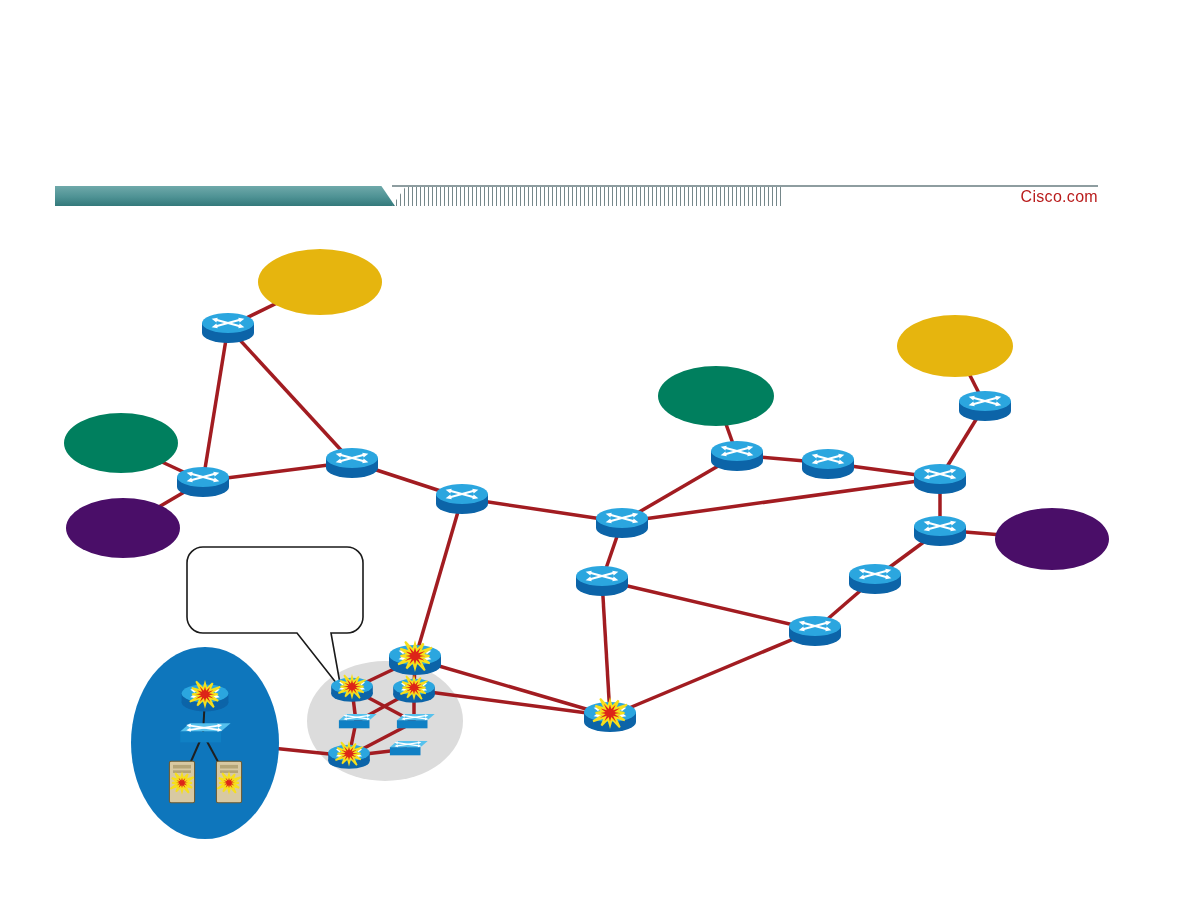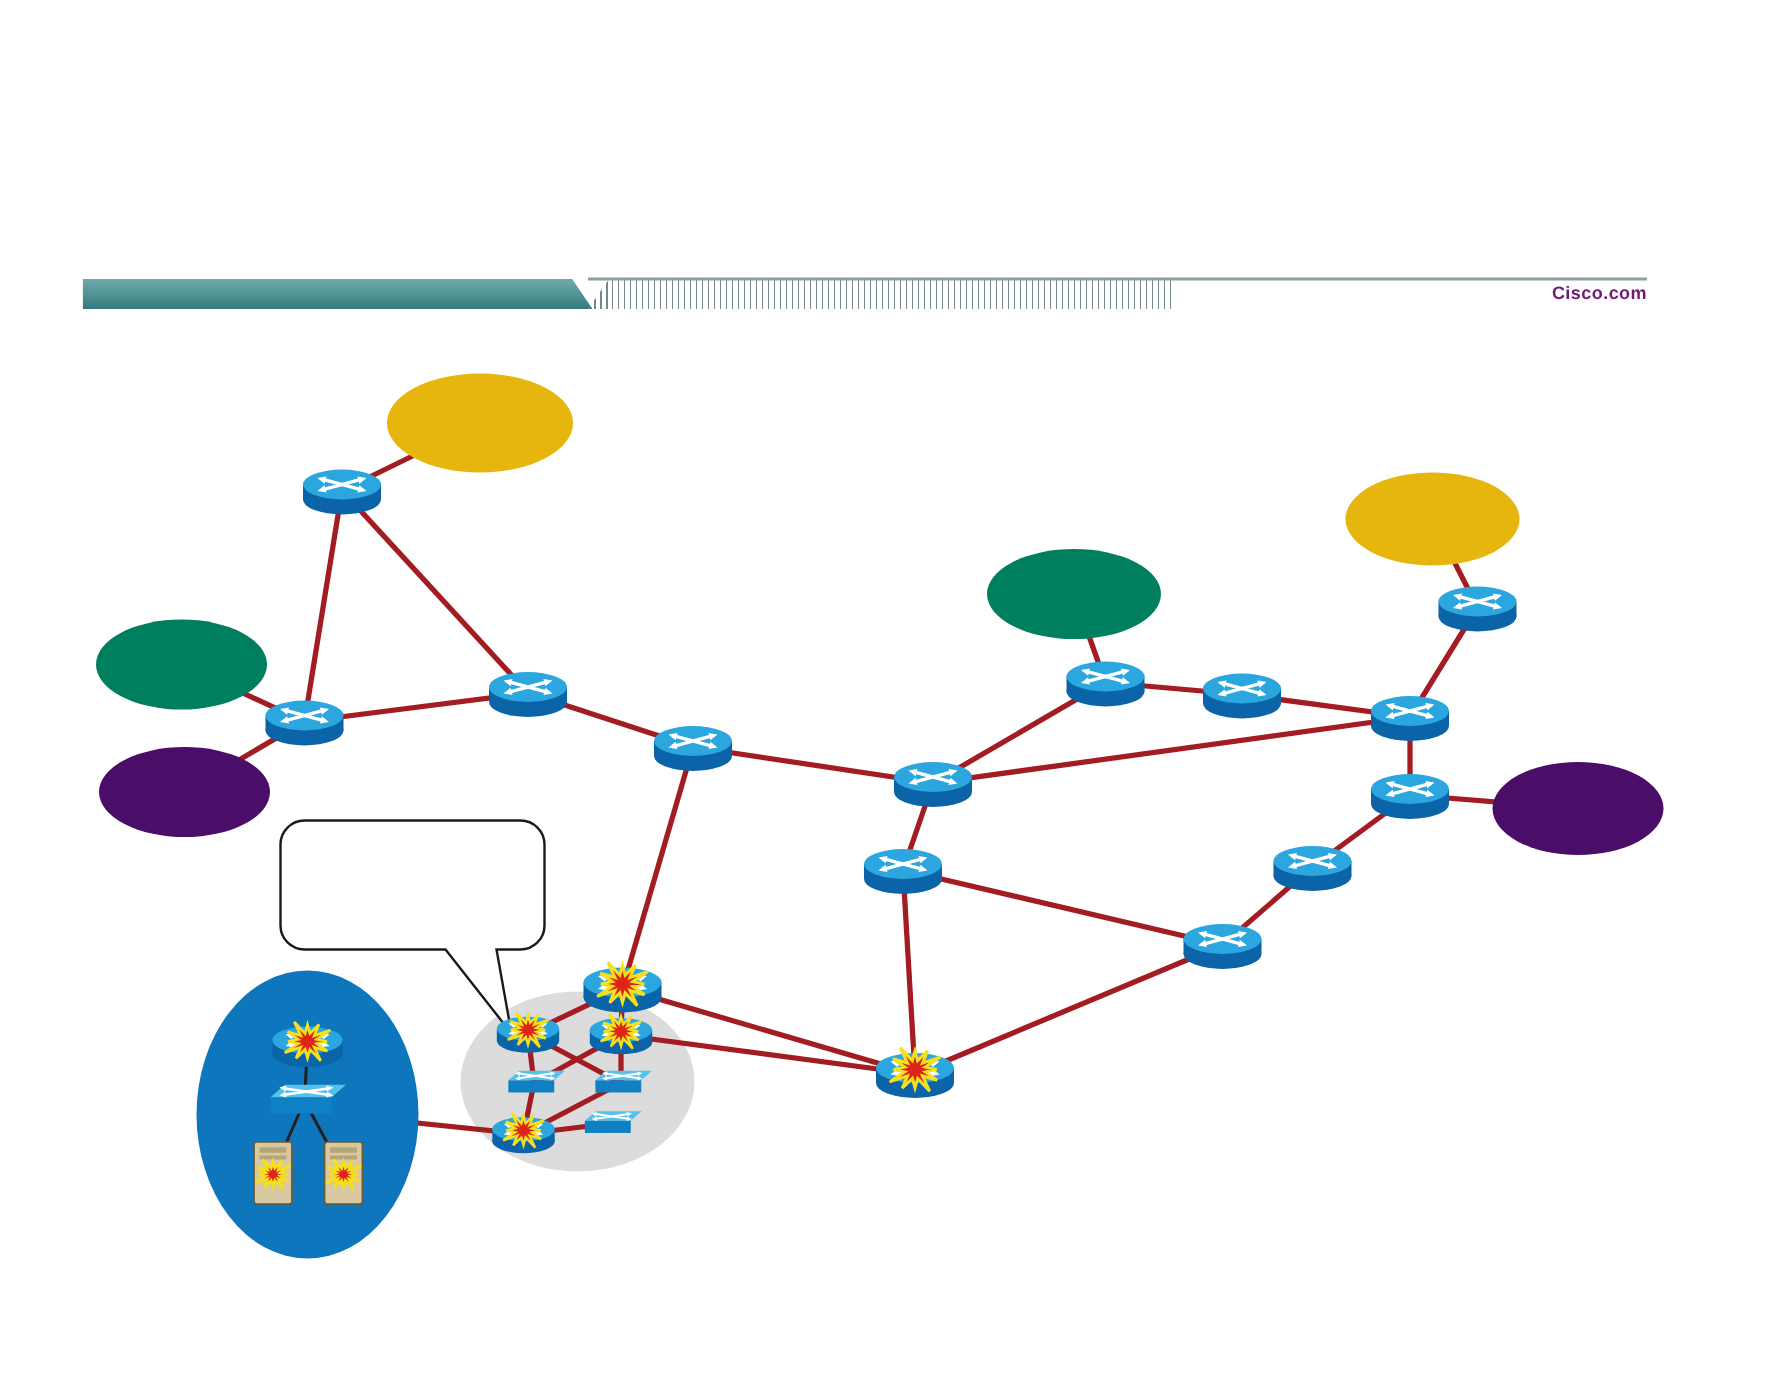--- a/index.html
+++ b/index.html
@@ -16,21 +16,21 @@
     position:absolute;left:392px;top:186px;width:392px;height:20px;
     background:repeating-linear-gradient(90deg,#75878A 0px,#75878A 1px,transparent 1px,transparent 4px);
     clip-path:polygon(14px 0,100% 0,100% 100%,0 100%);
   }
   .hdr-line{
     position:absolute;left:392px;top:185px;width:706px;height:2px;
     background:#8E9DA0;
   }
   .hdr-brand{
     position:absolute;left:1008px;top:188px;width:90px;text-align:right;
-    font-size:12px;font-weight:bold;color:#701a75;letter-spacing:0.3px;
+    font-size:16px;font-weight:normal;color:#b91c1c;letter-spacing:0.3px;
   }
   svg{position:absolute;left:0;top:0;}
 </style>
 </head>
 <body>
 
 <div class="hdr-teal"></div>
 <div class="hdr-hatch"></div>
 <div class="hdr-line"></div>
 <div class="hdr-brand">Cisco.com</div>

